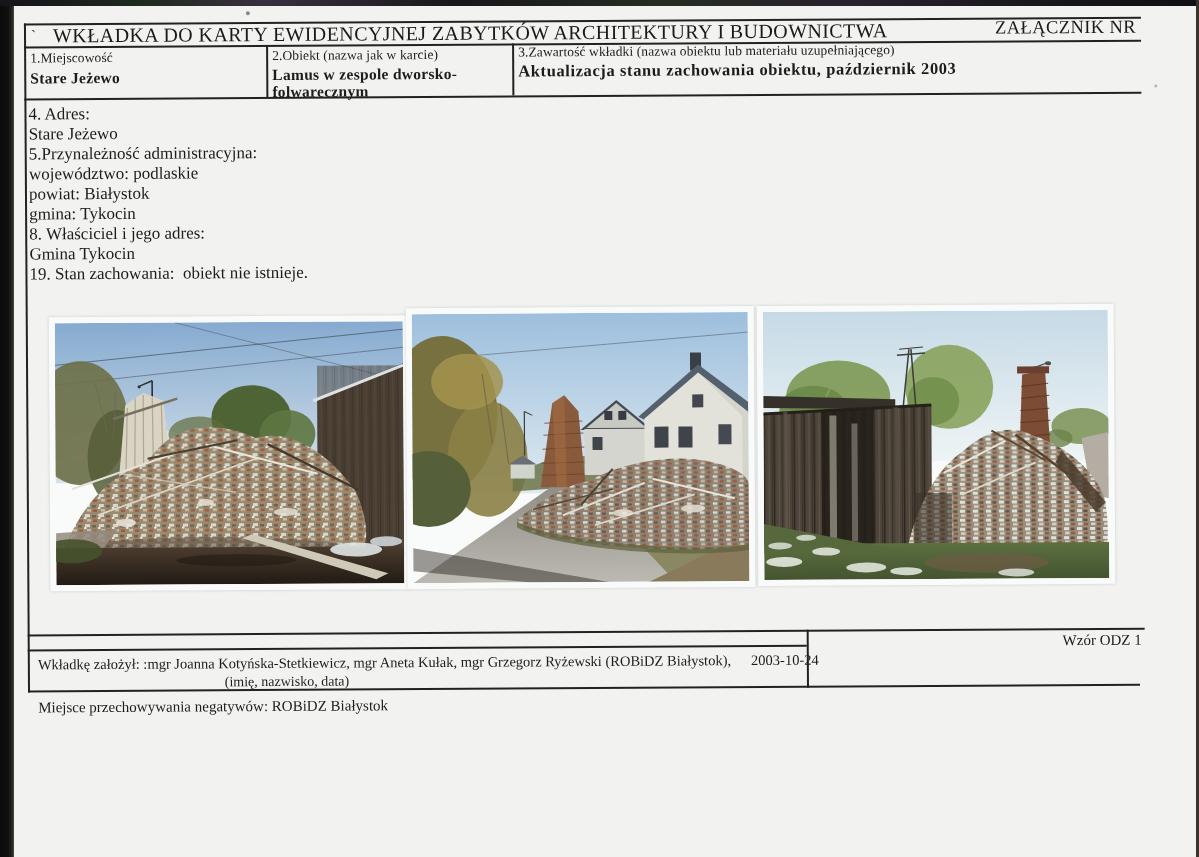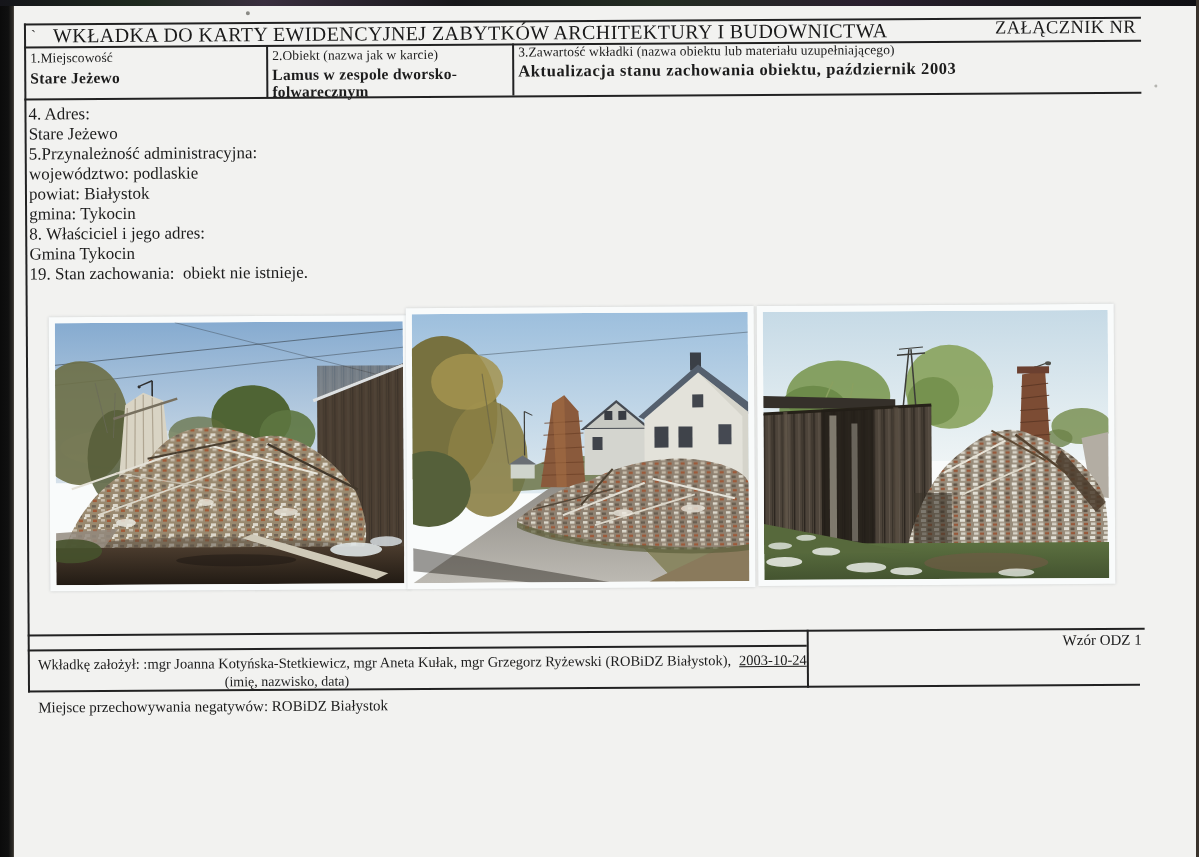--- a/index.html
+++ b/index.html
@@ -26,21 +26,21 @@
   .cell3{position:absolute;left:520px;top:44px;width:618px;}
   .cell3 .fieldvalue{font-size:16.5px;letter-spacing:.6px;margin-top:2px;}
   .cell1 .fieldvalue{margin-top:3px;}
   .cell2 .fieldvalue{margin-top:2px;}
   .bodyblock{position:absolute;left:30px;top:101px;width:620px;}
   .bodyline{font-size:17px;line-height:20px;white-space:pre-wrap;}
   .print{position:absolute;background:#f9fbfb;box-shadow:0 0 3px rgba(80,90,100,.25);padding:6px;}
   .print svg{display:block;}
   .wzor{position:absolute;left:960px;top:635px;width:180px;text-align:right;font-size:15px;}
   .founder{position:absolute;left:36px;top:653px;width:770px;font-size:14.5px;white-space:nowrap;}
-  .founder .date{margin-left:8px;text-decoration:underline;}
+  .founder .date{margin-left:20px;}
   .foundersub{position:absolute;left:150px;top:672px;width:270px;text-align:center;font-size:14px;}
   .negatives{position:absolute;left:36px;top:696px;font-size:15px;}
   .speck{position:absolute;left:248px;top:9px;width:4px;height:4px;border-radius:50%;background:#8a8a85;}
   .speck2{position:absolute;left:1156px;top:88px;width:3px;height:3px;border-radius:50%;background:#b5b5b0;}
 </style>
 </head>
 <body>
 
 <div class="scan">
   <div class="edge-left"></div>

